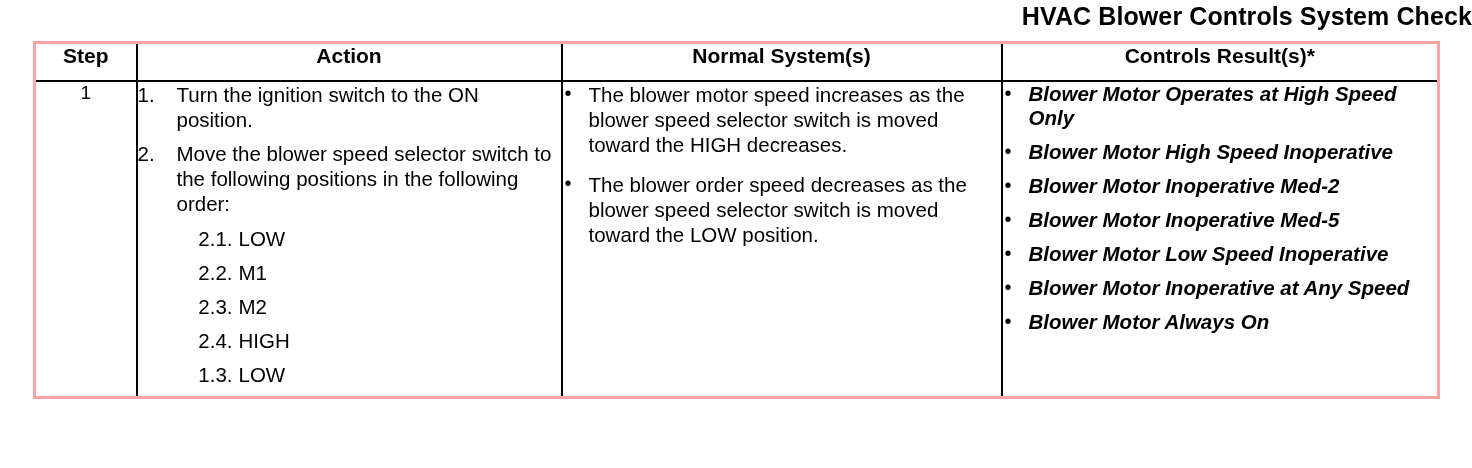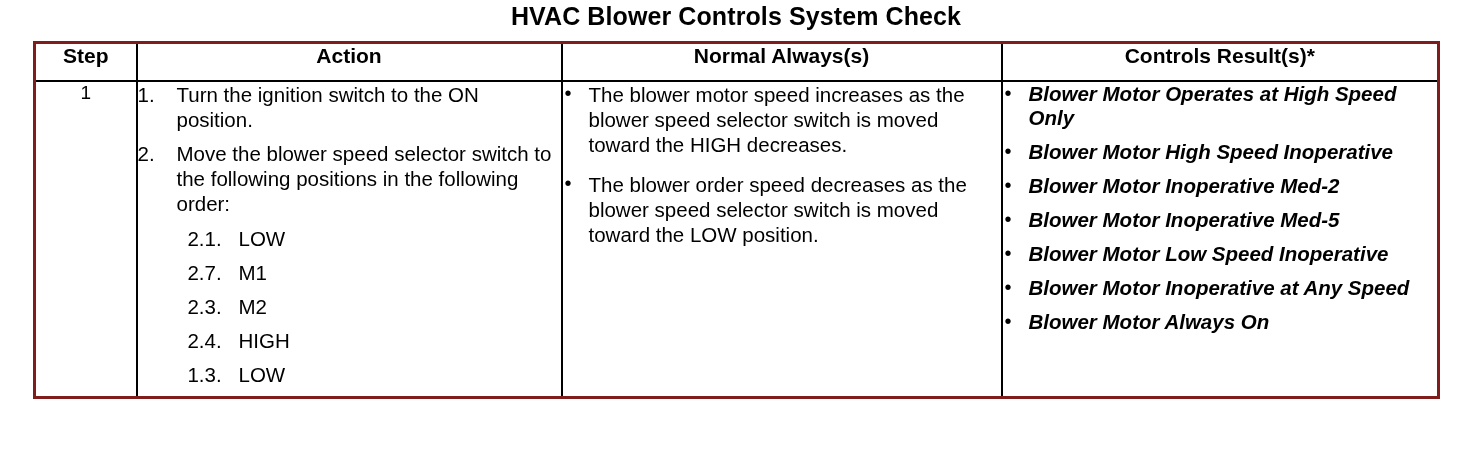--- a/index.html
+++ b/index.html
@@ -19,38 +19,38 @@
     position: relative;
     width: 1472px;
     height: 468px;
   }
 
   .doc-title {
     position: absolute;
     left: 0;
     top: 2px;
     width: 1472px;
-    text-align: center;
+    text-align: right;
     font-size: 25px;
     font-weight: bold;
     letter-spacing: 0.1px;
   }
 
   .table-wrap {
     position: absolute;
     left: 33px;
     top: 41px;
     width: 1404px;
   }
 
   table.check-table {
     border-collapse: collapse;
     table-layout: fixed;
     width: 1404px;
-    border: 3px solid #7f1d1d;
+    border: 3px solid #fca5a5;
   }
 
   table.check-table td,
   table.check-table th {
     border: 2px solid #000;
     vertical-align: top;
     padding: 0;
   }
 
   
@@ -108,21 +108,21 @@
     padding-left: 62px;
     font-size: 20.5px;
     line-height: 25px;
     margin-bottom: 9px;
   }
   ol.sub-list > li .subnum {
     position: absolute;
     left: 0;
     top: 0;
     width: 56px;
-    text-align: center;
+    text-align: right;
   }
 
   
   ul.bullet-list {
     list-style: none;
     margin: 0;
     padding: 0;
   }
   ul.bullet-list > li {
     position: relative;
@@ -170,21 +170,21 @@
       <colgroup>
         <col class="c-step">
         <col class="c-action">
         <col class="c-normal">
         <col class="c-abnormal">
       </colgroup>
       <thead>
         <tr>
           <th>Step</th>
           <th>Action</th>
-          <th>Normal Always(s)</th>
+          <th>Normal System(s)</th>
           <th>Controls Result(s)*</th>
         </tr>
       </thead>
       <tbody>
         <tr>
 
           <td class="step-cell">1</td>
 
           <td class="body-cell action-cell">
             <ol class="action-list">
@@ -194,21 +194,21 @@
               </li>
               <li>
                 <span class="num">2.</span>
                 <span>Move the blower speed selector switch to the following positions in the following order:</span>
                 <ol class="sub-list">
                   <li>
                     <span class="subnum">2.1.</span>
                     <span>LOW</span>
                   </li>
                   <li>
-                    <span class="subnum">2.7.</span>
+                    <span class="subnum">2.2.</span>
                     <span>M1</span>
                   </li>
                   <li>
                     <span class="subnum">2.3.</span>
                     <span>M2</span>
                   </li>
                   <li>
                     <span class="subnum">2.4.</span>
                     <span>HIGH</span>
                   </li>

